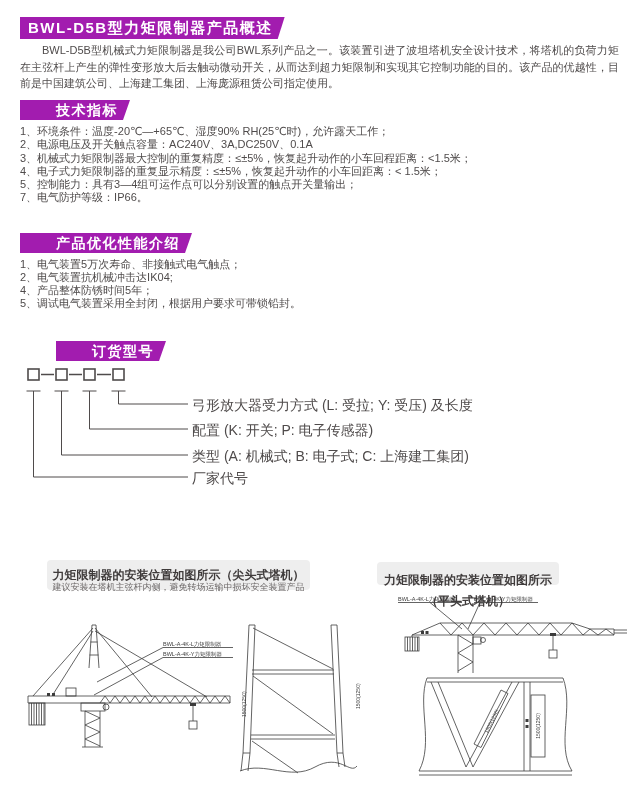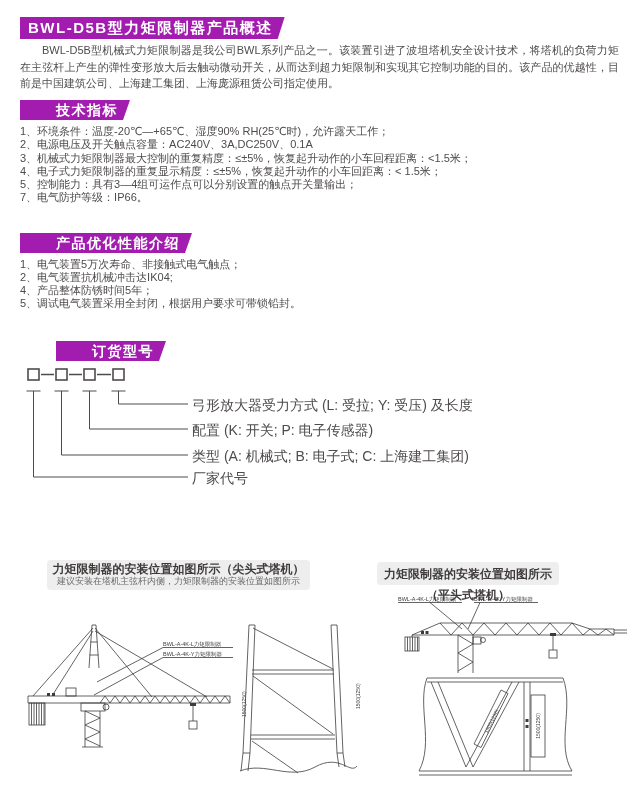--- a/index.html
+++ b/index.html
@@ -11,21 +11,21 @@
        clip-path:polygon(0 0,100% 0,calc(100% - 7px) 100%,0 100%);}
   .hdr-lg{font-size:15px;line-height:16px;}
   .hdr-sm{font-size:14px;line-height:14px;padding-left:36px;}
   .para{position:absolute;left:20px;right:18px;font-size:11px;line-height:16.5px;
         text-indent:2em;text-align:justify;color:#4f4b4b;}
   .speclist{position:absolute;left:20px;right:14px;font-size:11px;color:#4f4b4b;}
   .speclist div{line-height:13.3px;white-space:nowrap;}
   .optlist div{line-height:13px;}
   .order-label{position:absolute;left:192px;font-size:14px;color:#4f4b4b;white-space:nowrap;}
   .cap-box{position:absolute;background:#eeeeee;border-radius:4px;text-align:center;}
-  .cap-title{font-size:12px;font-weight:bold;color:#3f3b3b;line-height:14px;padding-top:2px;}
+  .cap-title{font-size:12px;font-weight:bold;color:#3f3b3b;line-height:14px;padding-top:8px;}
   .cap-sub{font-size:9px;color:#6b6767;line-height:11px;}
   svg{position:absolute;left:0;}
   svg text{font-family:"Liberation Sans","DejaVu Sans",sans-serif;}
 </style>
 </head>
 <body>
 
 <div class="hdr hdr-lg" style="top:17px;">BWL-D5B型力矩限制器产品概述</div>
 <div class="para" style="top:42px;">BWL-D5B型机械式力矩限制器是我公司BWL系列产品之一。该装置引进了波坦塔机安全设计技术，将塔机的负荷力矩在主弦杆上产生的弹性变形放大后去触动微动开关，从而达到超力矩限制和实现其它控制功能的目的。该产品的优越性，目前是中国建筑公司、上海建工集团、上海庞源租赁公司指定使用。</div>
 
@@ -65,21 +65,21 @@
     <path d="M33.5,26 V112 H188"></path>
   </g>
 </svg>
 <div class="order-label" style="top:397px;">弓形放大器受力方式 (L: 受拉; Y: 受压) 及长度</div>
 <div class="order-label" style="top:422px;text-align:center;">配置 (K: 开关; P: 电子传感器)</div>
 <div class="order-label" style="top:448px;">类型 (A: 机械式; B: 电子式; C: 上海建工集团)</div>
 <div class="order-label" style="top:470px;">厂家代号</div>
 
 <div class="cap-box" style="left:47px;top:560px;width:263px;height:30px;">
   <div class="cap-title">力矩限制器的安装位置如图所示（尖头式塔机）</div>
-  <div class="cap-sub">建议安装在塔机主弦杆内侧，力矩限制器的安装位置如图所示</div>
+  <div class="cap-sub">建议安装在塔机主弦杆内侧，避免转场运输中损坏安全装置产品</div>
 </div>
 <div class="cap-box" style="left:377px;top:562px;width:182px;height:23px;">
   <div class="cap-title" style="line-height:21px;">力矩限制器的安装位置如图所示（平头式塔机）</div>
 </div>
 
 <svg style="top:595px;" width="637" height="197" viewBox="0 0 637 197">
 
   <g stroke="#3c3c3c" stroke-width="0.8" fill="none">
 
     <path d="M89,73 L92,30 L96,30 L99,73 M90.5,47 H97.5 M89.5,60 H98.5"></path>

